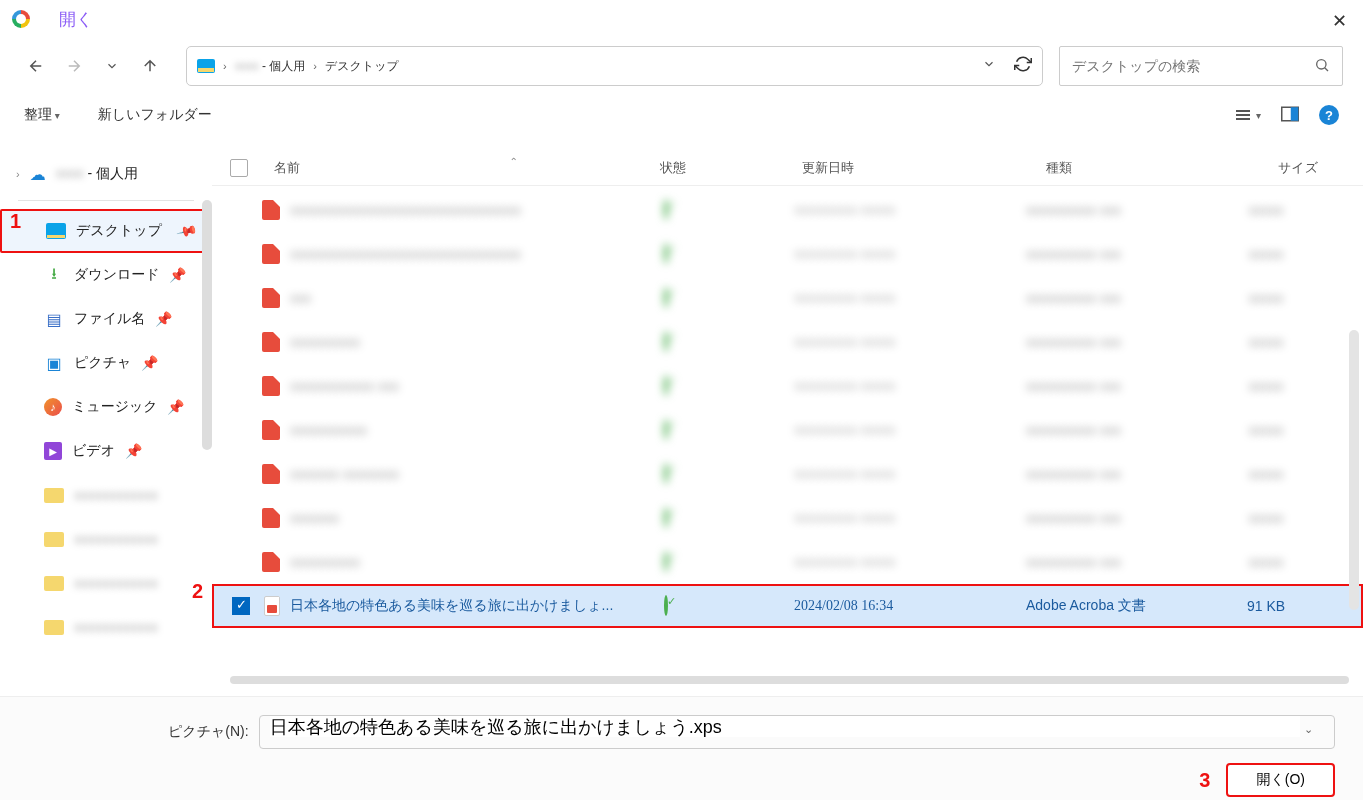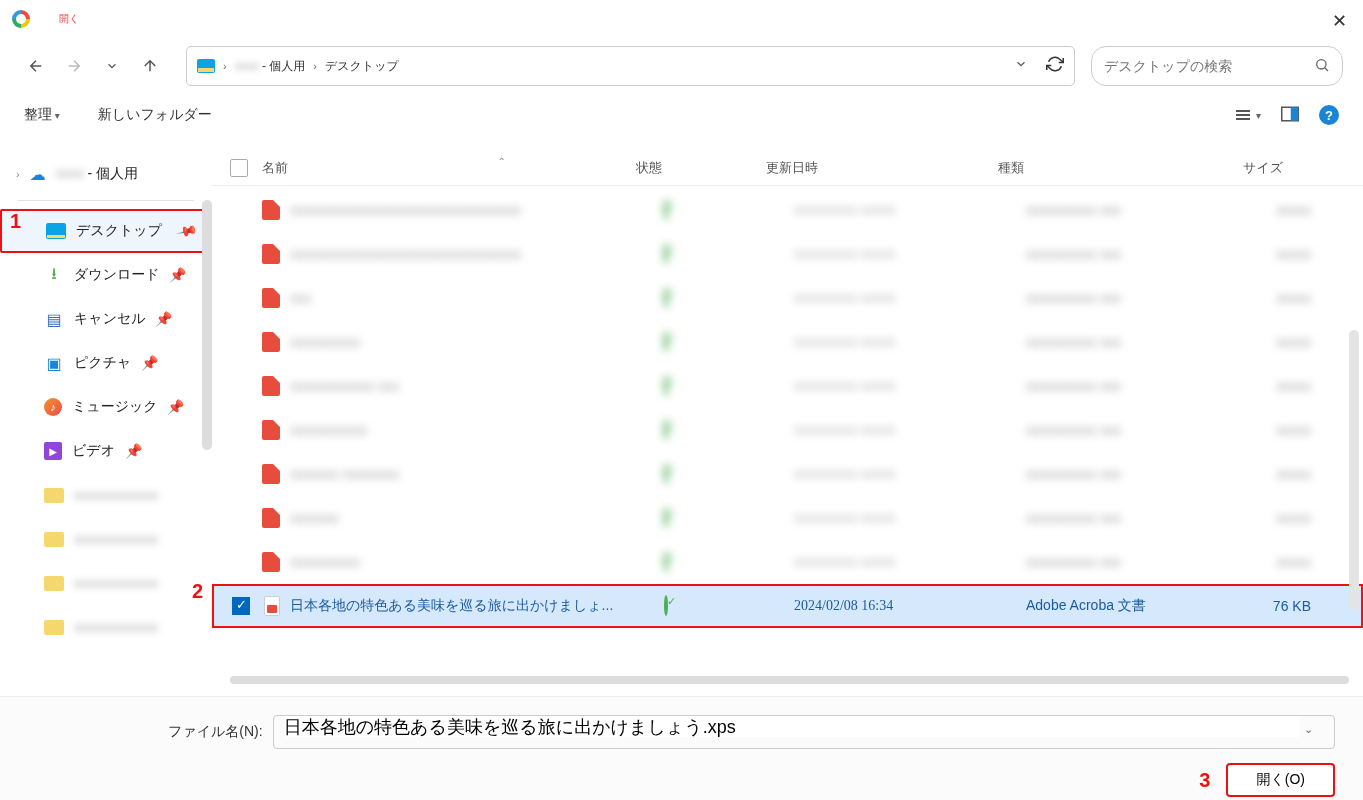--- a/index.html
+++ b/index.html
@@ -2,35 +2,35 @@
 <html><head>
 <meta charset="utf-8">
 <style>
 * { box-sizing: border-box; margin: 0; padding: 0; font-family: "Yu Gothic UI", "Meiryo", sans-serif; }
 body { width: 1363px; height: 800px; background: #fff; position: relative; overflow: hidden; }
 
 
 .titlebar { height: 38px; display: flex; align-items: center; padding: 0 12px; }
 .titlebar-icon { width: 18px; height: 18px; margin-right: 10px; border-radius: 50%; background: conic-gradient(#e74c3c 0 90deg, #f1c40f 90deg 180deg, #27ae60 180deg 270deg, #3498db 270deg 360deg); position: relative; }
 .titlebar-icon::after { content:''; position:absolute; inset:4px; background:#fff; border-radius:50%; }
-.titlebar-title { font-size: 10px; color: #ef4444; padding-left: 19px; }
+.titlebar-title { font-size: 17px; color: #8b5cf6; padding-left: 19px; }
 .close-x { position: absolute; right: 16px; top: 10px; font-size: 18px; color: #333; cursor: pointer; }
 
 
 .navrow { height: 56px; display: flex; align-items: center; padding: 0 20px; gap: 6px; }
 .nav-btn { width: 32px; height: 32px; display:flex; align-items:center; justify-content:center; color:#555; }
 .nav-btn.disabled { color:#bbb; }
 .addressbar { flex:1; height: 40px; border:1px solid #ccc; border-radius:5px; margin-left:14px; display:flex; align-items:center; padding:0 10px; gap:8px; }
 .addr-icon { width:18px; height:14px; background:#0aa3e8; border-radius:2px; position:relative; }
 .addr-icon::after{content:'';position:absolute;bottom:1px;left:1px;right:1px;height:4px;background:#f5d76e;}
 .addr-crumb { font-size:12px; color:#333; }
 .addr-sep { color:#666; font-size:11px; }
 .addr-blur { color:transparent; text-shadow:0 0 6px rgba(0,0,0,.35); }
 .addr-right { margin-left:auto; display:flex; gap:18px; align-items:center; color:#333; }
-.searchbox { width: 252px; height:40px; border:1px solid #ccc; border-radius:15px; margin-left:10px; display:flex; align-items:center; padding:0 12px; color:#888; font-size:14px; }
+.searchbox { width: 284px; height:40px; border:1px solid #ccc; border-radius:2px; margin-left:10px; display:flex; align-items:center; padding:0 12px; color:#888; font-size:14px; }
 .searchbox input { border:none; outline:none; flex:1; font-size:14px; color:#333; }
 
 
 .toolrow { height:42px; display:flex; align-items:center; padding:0 24px; gap:38px; font-size:14px; color:#333; }
 .toolrow .right { margin-left:auto; display:flex; gap:20px; align-items:center; }
 .tool-drop::after { content:' ▾'; font-size:10px; color:#666; }
 .view-lines { display:inline-flex; flex-direction:column; gap:2px; }
 .view-lines span{ width:14px; height:2px; background:#555;}
 .help-circle { width:20px; height:20px; border-radius:50%; background:#1a84d6; color:#fff; display:flex; align-items:center; justify-content:center; font-size:13px; font-weight:bold;}
 
@@ -53,28 +53,28 @@
 .ico.dl { color:#4a4;}
 .ico.doc { color:#3a6fc7;}
 .ico.pic { color:#1a84d6;}
 .ico.music { background:linear-gradient(135deg,#f0932b,#eb4d4b);border-radius:50%;width:18px;height:18px;color:#fff;font-size:11px;}
 .ico.video { background:#9146d8;width:18px;height:18px;color:#fff;font-size:10px;border-radius:2px;}
 .ico.folder { width:20px;height:15px;background:#f5d76e;border-radius:2px; position:relative;}
 .blur-row { color:transparent; text-shadow:0 0 7px rgba(0,0,0,.35);}
 
 
 .filelist { flex:1; position:relative; }
-.fl-header { height:36px; display:flex; align-items:center; font-size:13px; color:#555; border-bottom:1px solid #eee; padding-left:18px;}
+.fl-header { height:36px; display:flex; align-items:center; font-size:13px; color:#555; border-bottom:1px solid #eee; padding-left:18px;gap:12px;}
 .fl-header .cb { width:18px;height:18px;border:1px solid #aaa;border-radius:2px;margin-right:14px;}
 .col-name { width:374px; position:relative;}
 .col-name .sort { position:absolute; right:130px; top:-3px; font-size:10px; color:#888;}
 .col-state { width:130px; }
 .col-date { width:232px;font-family:Liberation Serif, serif; }
 .col-type { width:195px; }
-.col-size { width:110px; text-align:right; padding-right:20px;}
+.col-size { width:110px; text-align:center; padding-right:20px;}
 .fl-body { padding-top:2px; }
 .fl-row { height:44px; display:flex; align-items:center; padding-left:18px; }
 .fl-row .cb { width:18px;height:18px;margin-right:14px;}
 .fl-row .fico { width:18px; height:20px; background:#e74c3c;border-radius:2px; margin-right:10px; position:relative;}
 .fl-row .fico::before{content:'';position:absolute;top:0;right:0;width:7px;height:7px;background:#fff;clip-path:polygon(100% 0,0 0,100% 100%);}
 .fl-row.blurred .cell { color:transparent; text-shadow:0 0 8px rgba(0,0,0,.4); }
 .fl-row.blurred .state-dot { filter: blur(4px); }
 .cell { font-size:14px; color:#333; }
 .state-dot { width:16px;height:16px;border-radius:50%;border:2px solid #4caf50; position:relative;}
 .state-dot::after{content:'✓';position:absolute;left:1px;top:-2px;font-size:11px;color:#4caf50;}
@@ -197,21 +197,21 @@
       <span>デスクトップ</span>
       <span class="pin">📌</span>
     </div>
     <div class="quick-row">
       <span class="ico dl">⭳</span>
       <span>ダウンロード</span>
       <span class="pin">📌</span>
     </div>
     <div class="quick-row">
       <span class="ico doc">▤</span>
-      <span>キャンセル</span>
+      <span>ファイル名</span>
       <span class="pin">📌</span>
     </div>
     <div class="quick-row">
       <span class="ico pic">▣</span>
       <span>ピクチャ</span>
       <span class="pin">📌</span>
     </div>
     <div class="quick-row">
       <span class="ico music">♪</span>
       <span>ミュージック</span>
@@ -335,31 +335,31 @@
 
       <div class="callout" style="left:-20px;top:430px;">2</div>
 
       <div class="fl-row selected-file">
         <div class="cb"></div>
         <div class="fico"></div>
         <div class="cell col-name">日本各地の特色ある美味を巡る旅に出かけましょ...</div>
         <div class="col-state"><span class="state-dot"></span></div>
         <div class="cell col-date">2024/02/08 16:34</div>
         <div class="cell col-type">Adobe Acroba 文書</div>
-        <div class="cell col-size">76 KB</div>
+        <div class="cell col-size">91 KB</div>
       </div>
     </div>
     <div class="hscroll"></div>
     <div class="vscroll"></div>
   </div>
 </div>
 
 <div class="bottom">
   <div class="filenamerow">
-    <span class="fn-label">ファイル名(N):</span>
+    <span class="fn-label">ピクチャ(N):</span>
     <div class="fn-input">
       <input value="日本各地の特色ある美味を巡る旅に出かけましょう.xps" style="">
       <span class="fn-drop">⌄</span>
     </div>
   </div>
   <div class="btnrow">
     <span class="callout" style="position:static;margin-right:2px;">3</span>
     <div class="btn primary">開く(O)</div>
   </div>
 </div>

